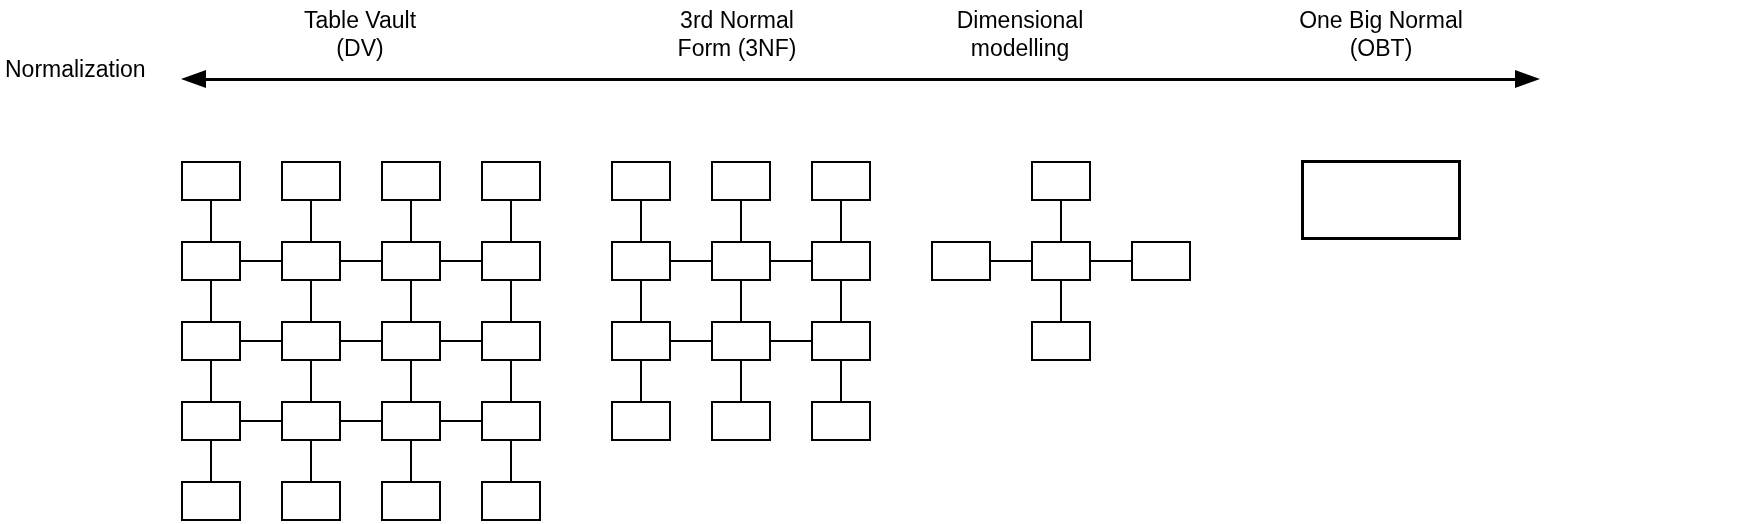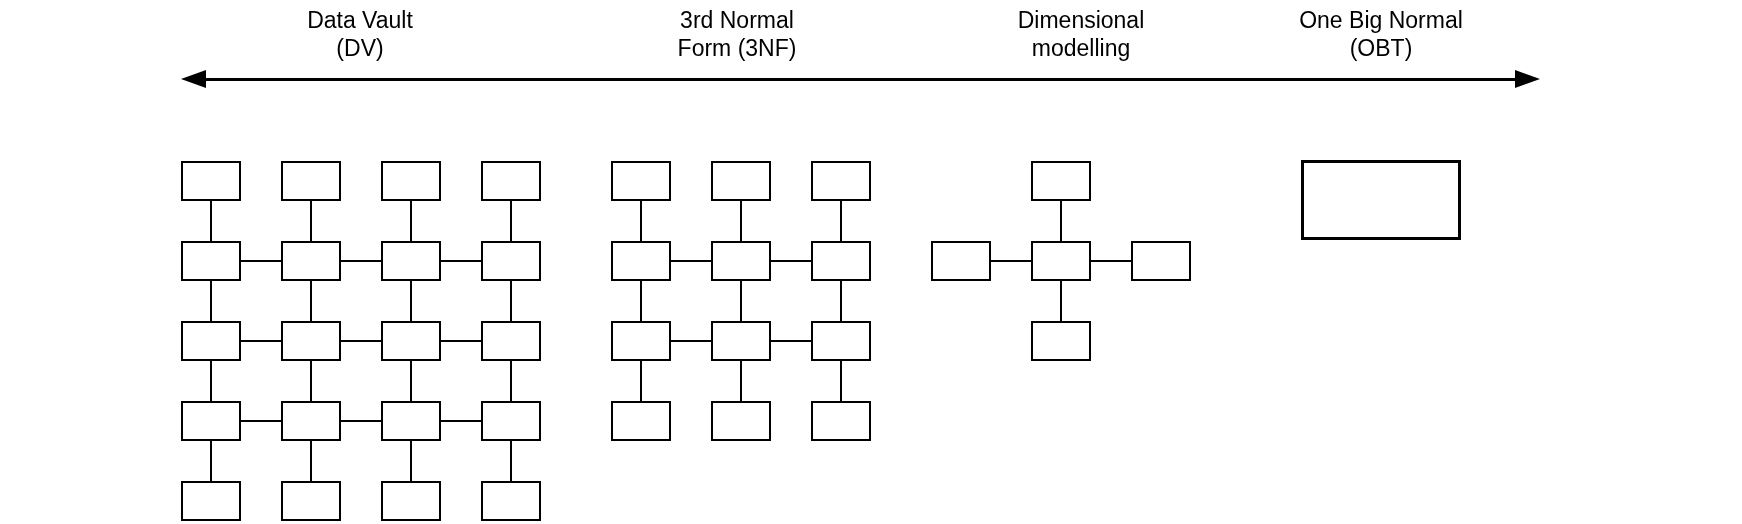--- a/index.html
+++ b/index.html
@@ -43,28 +43,29 @@
   .arrow-head {
     position: absolute;
     width: 0;
     height: 0;
   }
 </style>
 </head>
 <body>
 
 <div class="canvas">
+  <div class="axis-label axis-left">Normalization</div>
   <div id="arrow-root">
       <div class="arrow-line" style="left: 204px; top: 78px; width: 1313px; height: 3px;"></div>
       <div class="arrow-head" style="left: 181px; top: 70px; border-top: 9px solid transparent; border-bottom: 9px solid transparent; border-right: 25px solid rgb(0, 0, 0);"></div>
       <div class="arrow-head" style="left: 1515px; top: 70px; border-top: 9px solid transparent; border-bottom: 9px solid transparent; border-left: 25px solid rgb(0, 0, 0);"></div>
     </div>
   <div id="diagram-root">
       <div>
-        <div class="group-label" style="left: 210px;">Data Vault
+        <div class="group-label" style="left: 210px;">Table Vault
 (DV)</div>
         <div class="link" style="left: 241px; top: 260px; width: 40px; height: 2px;"></div>
         <div class="link" style="left: 341px; top: 260px; width: 40px; height: 2px;"></div>
         <div class="link" style="left: 441px; top: 260px; width: 40px; height: 2px;"></div>
         <div class="link" style="left: 241px; top: 340px; width: 40px; height: 2px;"></div>
         <div class="link" style="left: 341px; top: 340px; width: 40px; height: 2px;"></div>
         <div class="link" style="left: 441px; top: 340px; width: 40px; height: 2px;"></div>
         <div class="link" style="left: 241px; top: 420px; width: 40px; height: 2px;"></div>
         <div class="link" style="left: 341px; top: 420px; width: 40px; height: 2px;"></div>
         <div class="link" style="left: 441px; top: 420px; width: 40px; height: 2px;"></div>
@@ -128,21 +129,21 @@
         <div class="box" style="left: 711px; top: 241px; width: 60px; height: 40px; border-width: 2px;"></div>
         <div class="box" style="left: 811px; top: 241px; width: 60px; height: 40px; border-width: 2px;"></div>
         <div class="box" style="left: 611px; top: 321px; width: 60px; height: 40px; border-width: 2px;"></div>
         <div class="box" style="left: 711px; top: 321px; width: 60px; height: 40px; border-width: 2px;"></div>
         <div class="box" style="left: 811px; top: 321px; width: 60px; height: 40px; border-width: 2px;"></div>
         <div class="box" style="left: 611px; top: 401px; width: 60px; height: 40px; border-width: 2px;"></div>
         <div class="box" style="left: 711px; top: 401px; width: 60px; height: 40px; border-width: 2px;"></div>
         <div class="box" style="left: 811px; top: 401px; width: 60px; height: 40px; border-width: 2px;"></div>
       </div>
       <div>
-        <div class="group-label" style="left: 931px;">Dimensional
+        <div class="group-label" style="left: 870px;">Dimensional
 modelling</div>
         <div class="link" style="left: 991px; top: 260px; width: 40px; height: 2px;"></div>
         <div class="link" style="left: 1091px; top: 260px; width: 40px; height: 2px;"></div>
         <div class="link" style="left: 1060px; top: 201px; width: 2px; height: 40px;"></div>
         <div class="link" style="left: 1060px; top: 281px; width: 2px; height: 40px;"></div>
         <div class="box" style="left: 1031px; top: 161px; width: 60px; height: 40px; border-width: 2px;"></div>
         <div class="box" style="left: 931px; top: 241px; width: 60px; height: 40px; border-width: 2px;"></div>
         <div class="box" style="left: 1031px; top: 241px; width: 60px; height: 40px; border-width: 2px;"></div>
         <div class="box" style="left: 1131px; top: 241px; width: 60px; height: 40px; border-width: 2px;"></div>
         <div class="box" style="left: 1031px; top: 321px; width: 60px; height: 40px; border-width: 2px;"></div>

